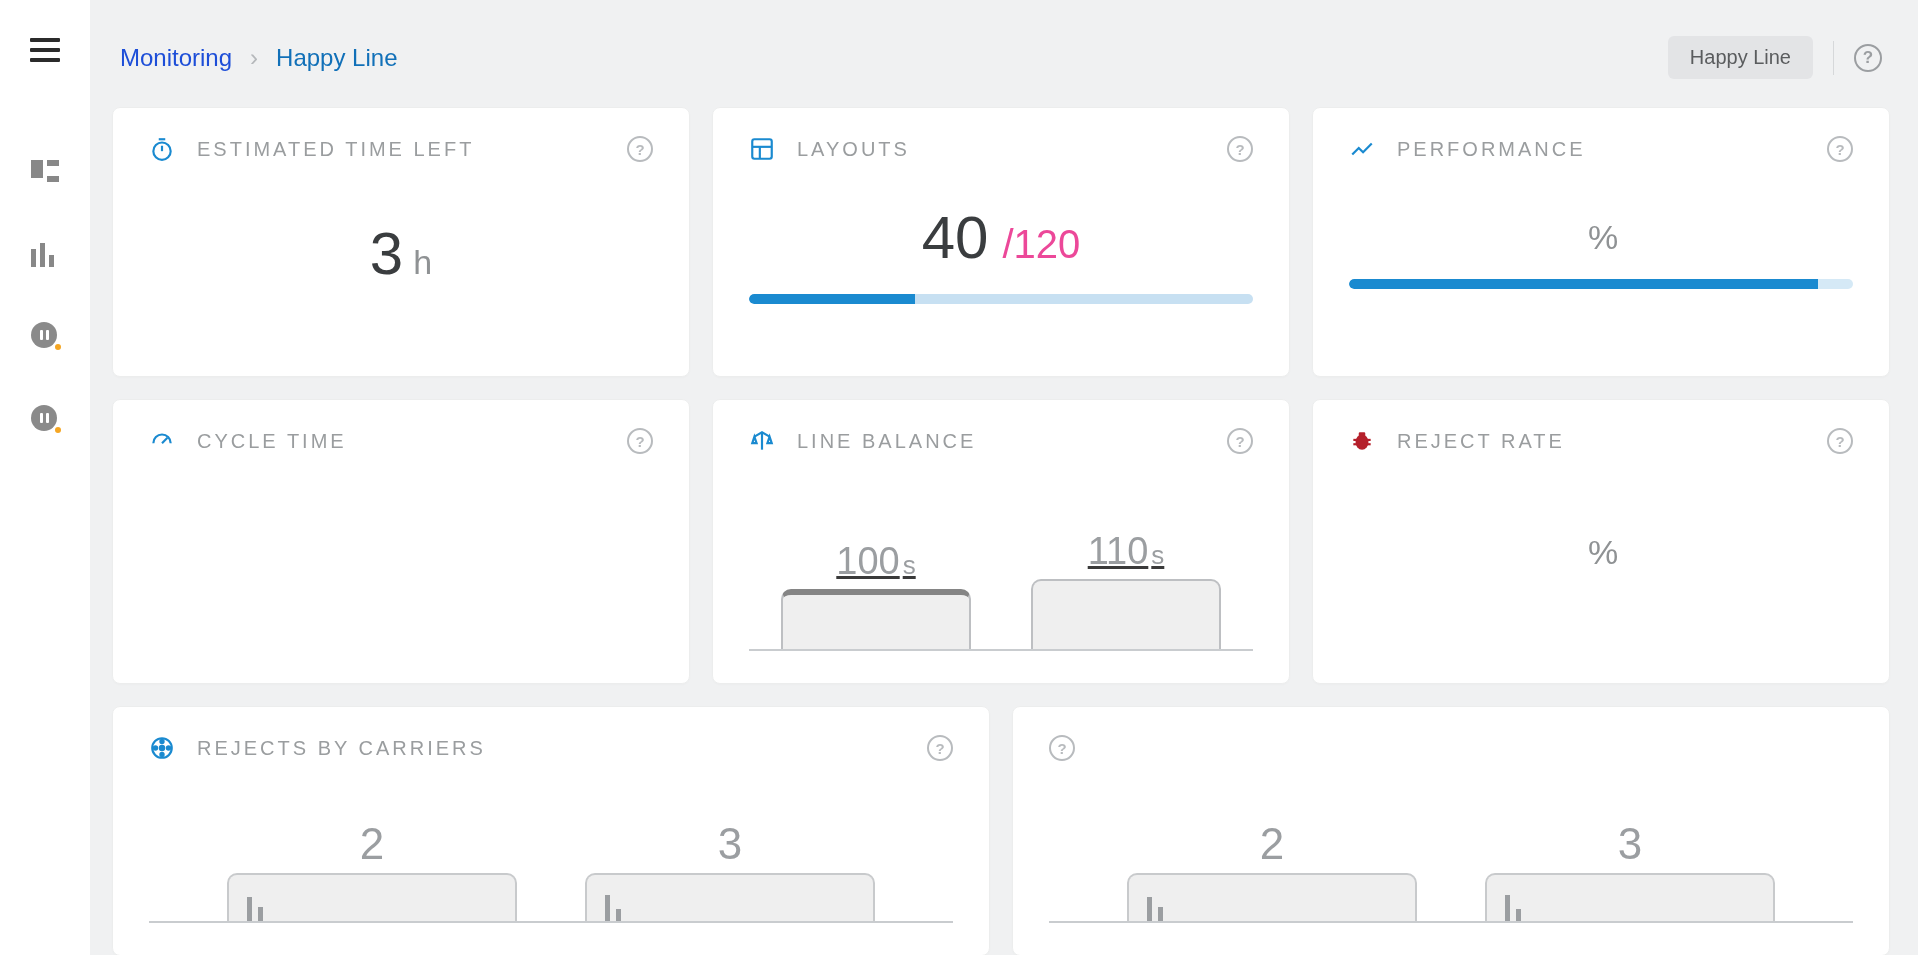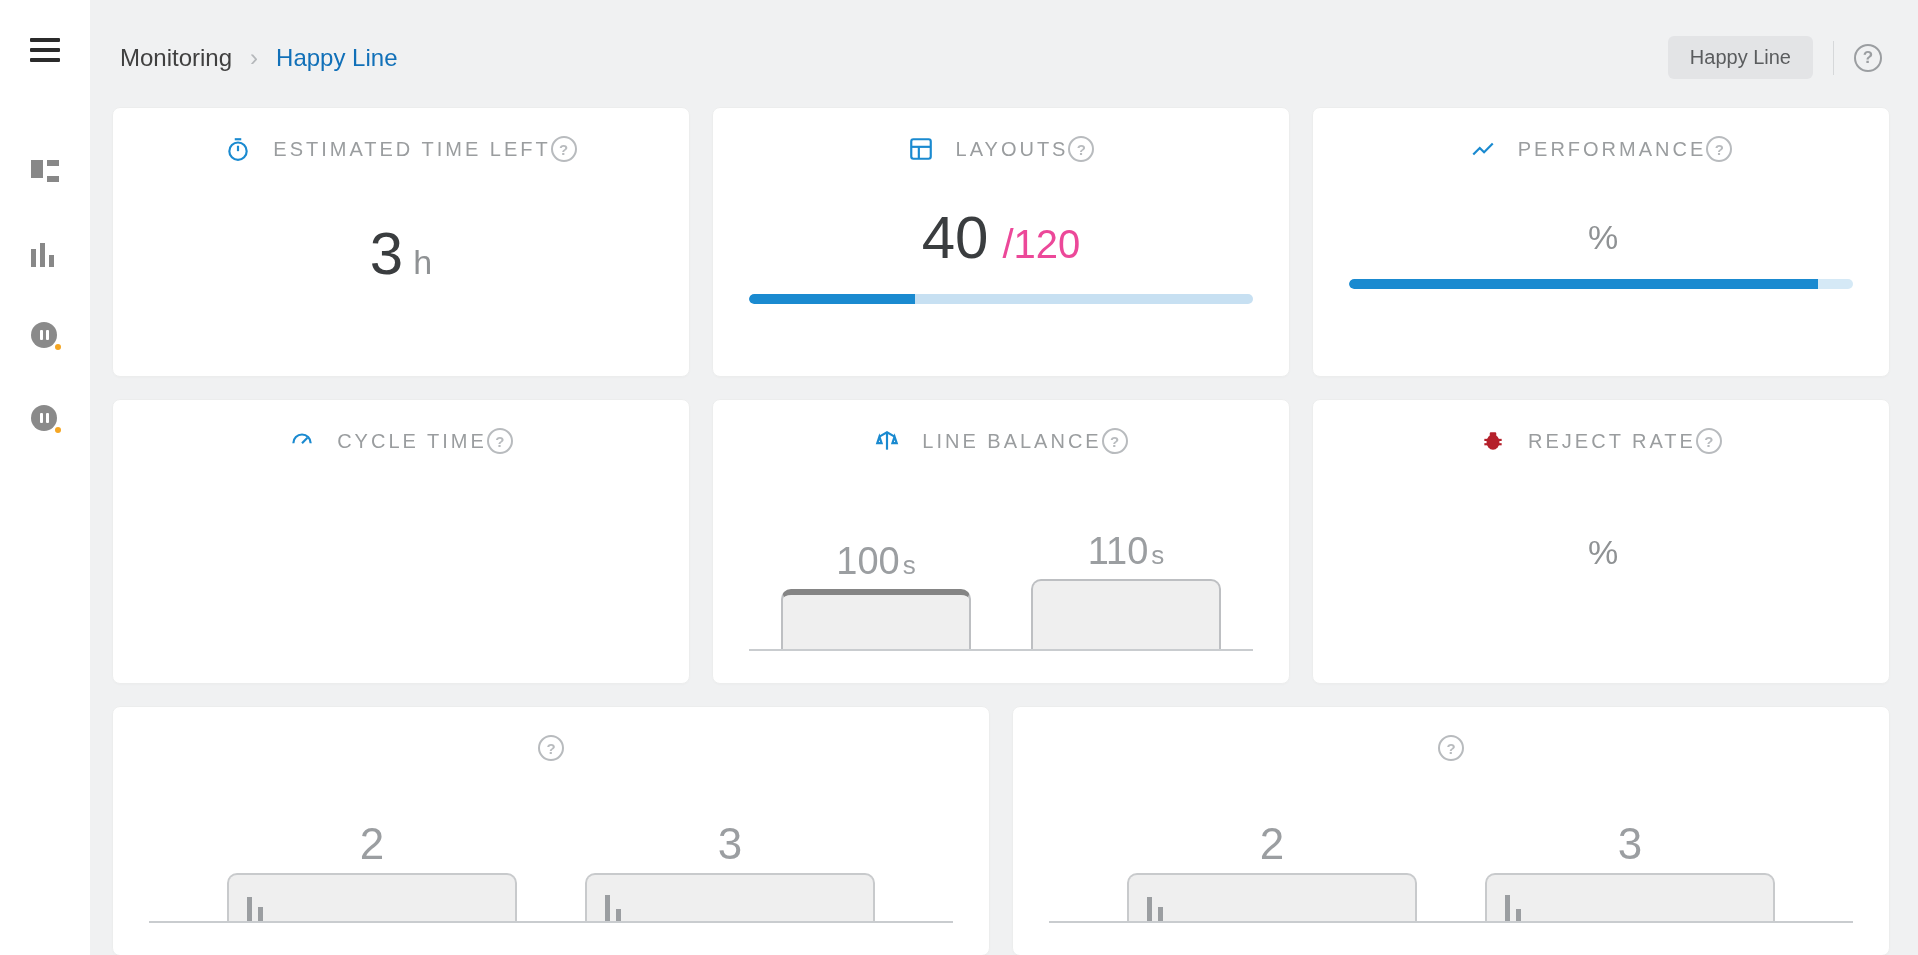--- a/index.html
+++ b/index.html
@@ -57,21 +57,21 @@
     position:absolute; right:-4px; bottom:-2px;
     width:10px; height:10px; border-radius:50%; background:#f5a623; border:2px solid #fff;
   }
   
   .main { flex:1; padding: 0 28px 0 22px; overflow:auto; }
   .topbar {
     display:flex; align-items:center; justify-content:space-between;
     padding: 36px 8px 28px 8px;
   }
   .breadcrumb { display:flex; align-items:center; gap:18px; font-size:24px; }
-  .crumb-plain { color:#404040; }
+  .crumb-plain { color:#1d4ed8; }
   .crumb-sep { color:#b5b8bb; }
   .crumb-active { color:#1170b8; font-weight:500; }
   .topbar-right { display:flex; align-items:center; gap:20px; }
   .chip {
     background:#e3e4e6; color:#5a5c5e; border-radius:6px;
     padding:10px 22px; font-size:20px; cursor:pointer;
   }
   .divider-v { width:1px; height:34px; background:#d6d8da; }
   .help-circle {
     width:28px; height:28px; border:2px solid #9b9ea1; border-radius:50%;
@@ -92,21 +92,21 @@
   }
   .card {
     background:#ffffff; border-radius:8px; border:1px solid #eceded;
     padding: 28px 36px 32px 36px;
     box-shadow: 0 1px 2px rgba(0,0,0,0.02);
     display:flex; flex-direction:column;
   }
   .span2 { grid-column: span 2; }
   .span3 { grid-column: span 3; }
   .card-head {
-    display:flex; align-items:center; justify-content:center;
+    display:flex; align-items:center; justify-content:space-between;
   }
   .card-title { display:flex; align-items:center; gap:22px; }
   .card-title-text {
     font-size:20px; letter-spacing:3px; color:#9a9d9f; font-weight:500;
   }
   .kpi { flex:1; display:flex; flex-direction:column; align-items:center; justify-content:center; }
   .kpi-row { display:flex; align-items:baseline; gap:6px; }
   .kpi-big { font-size:60px; font-weight:400; color:#3a3d3f; }
   .kpi-unit { font-size:34px; color:#8f9294; margin-left:4px; }
   .kpi-denom { font-size:40px; color:#ec4899; margin-left:8px; }
@@ -114,21 +114,21 @@
     width:100%; height:10px; background:#c7e0f2; border-radius:5px; margin-top:22px; position:relative; overflow:hidden;
   }
   .progress .fill { height:100%; background:#1a8ad0; border-radius:5px 0 0 5px; }
   .progress.perf { background:#d5e9f6; }
   
   .ic { width:26px; height:26px; display:inline-flex; align-items:center; justify-content:center; }
   .ic svg { width:26px; height:26px; }
   
   .balance-wrap {
     flex:1; display:flex; align-items:flex-end; justify-content:center; gap:60px;
-    border-bottom:2px solid #c9cccf; padding:0 10px; margin-top:10px;
+    border-bottom:2px solid #c9cccf; padding:0 10px; margin-top:10px;text-decoration:underline;
   }
   .bal-col { display:flex; flex-direction:column; align-items:center; }
   .bal-label { font-size:38px; color:#9b9ea1; margin-bottom:6px; }
   .bal-label .u { font-size:26px; margin-left:3px; }
   .bal-bar {
     width:190px; background:#efefef; border:2px solid #bdbfc2; border-bottom:none;
     border-radius:10px 10px 0 0;
   }
   .bal-bar.sel { border-top:6px solid #858585; }
   
@@ -331,20 +331,33 @@
           <div class="kpi-row">
             <span class="kpi-unit">%</span>
           </div>
         </div>
       </section>
     </div>
 
     <div class="grid row3" style="margin-top:22px;">
       <section class="card span3">
         <header class="card-head">
+          <div class="card-title">
+            <span class="ic">
+              <svg viewBox="0 0 24 24" fill="none" stroke="#1a8ad0" stroke-width="2">
+                  <circle cx="12" cy="12" r="9"></circle>
+                  <circle cx="12" cy="12" r="2" fill="#1a8ad0"></circle>
+                  <circle cx="12" cy="6" r="1.5" fill="#1a8ad0"></circle>
+                  <circle cx="12" cy="18" r="1.5" fill="#1a8ad0"></circle>
+                  <circle cx="6" cy="12" r="1.5" fill="#1a8ad0"></circle>
+                  <circle cx="18" cy="12" r="1.5" fill="#1a8ad0"></circle>
+                </svg>
+            </span>
+            <span class="card-title-text">REJECTS BY CARRIERS</span>
+          </div>
           <div class="help-sm">?</div>
         </header>
         <div class="rej-wrap" id="rej-carriers">
             <div class="rej-col">
               <div class="rej-label">2</div>
               <div class="rej-bar">
                 <div class="rej-spokes">
                   <span style="height: 24px;"></span>
                   <span style="height: 14px;"></span>
                 </div>

